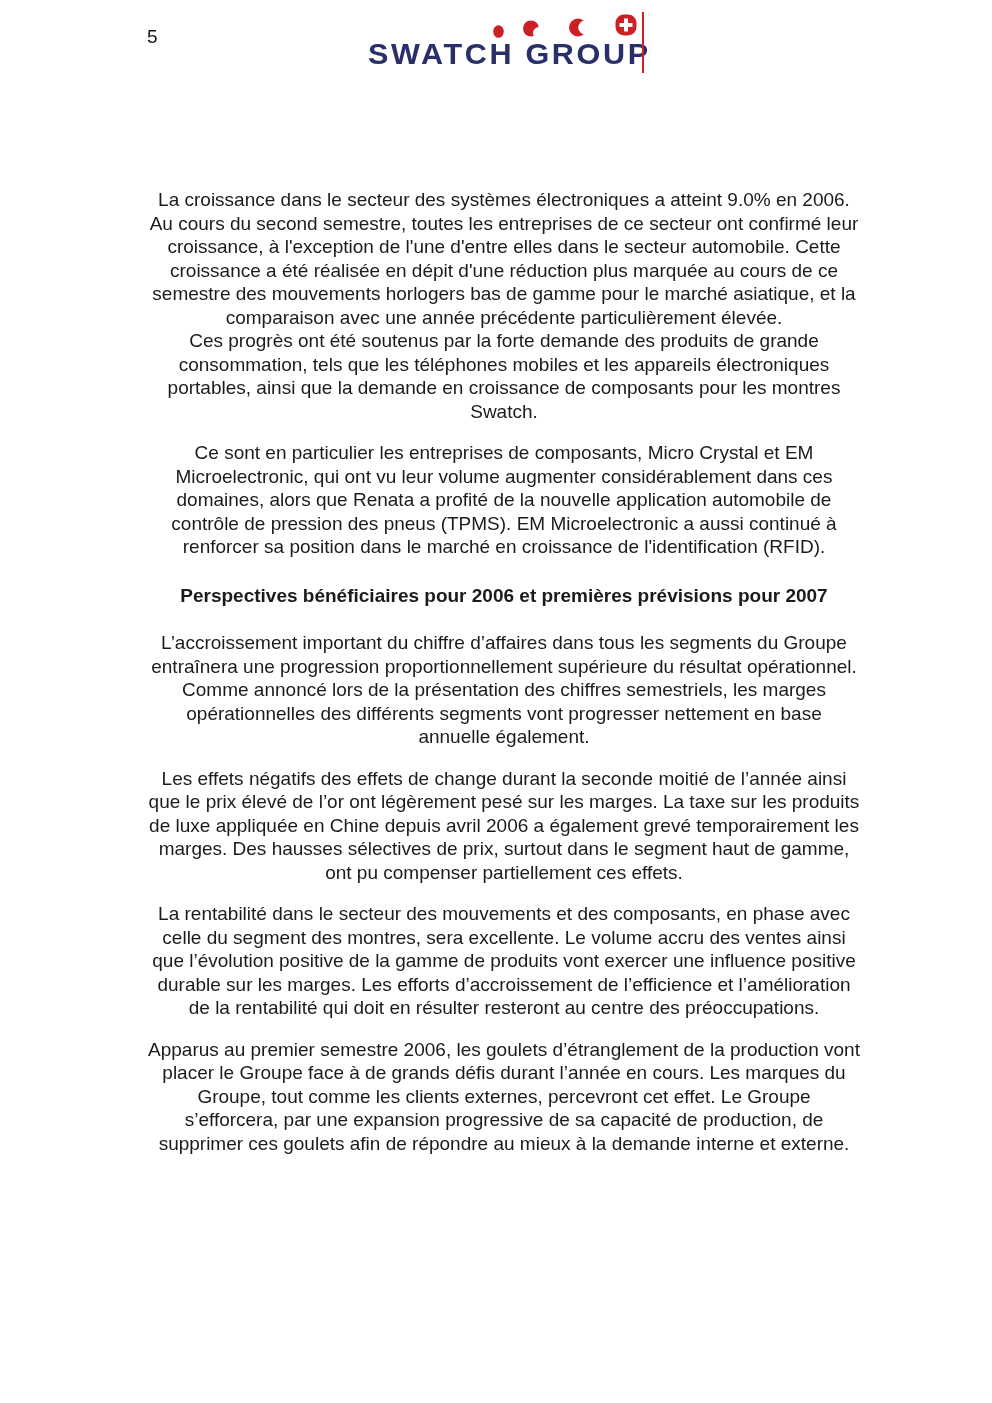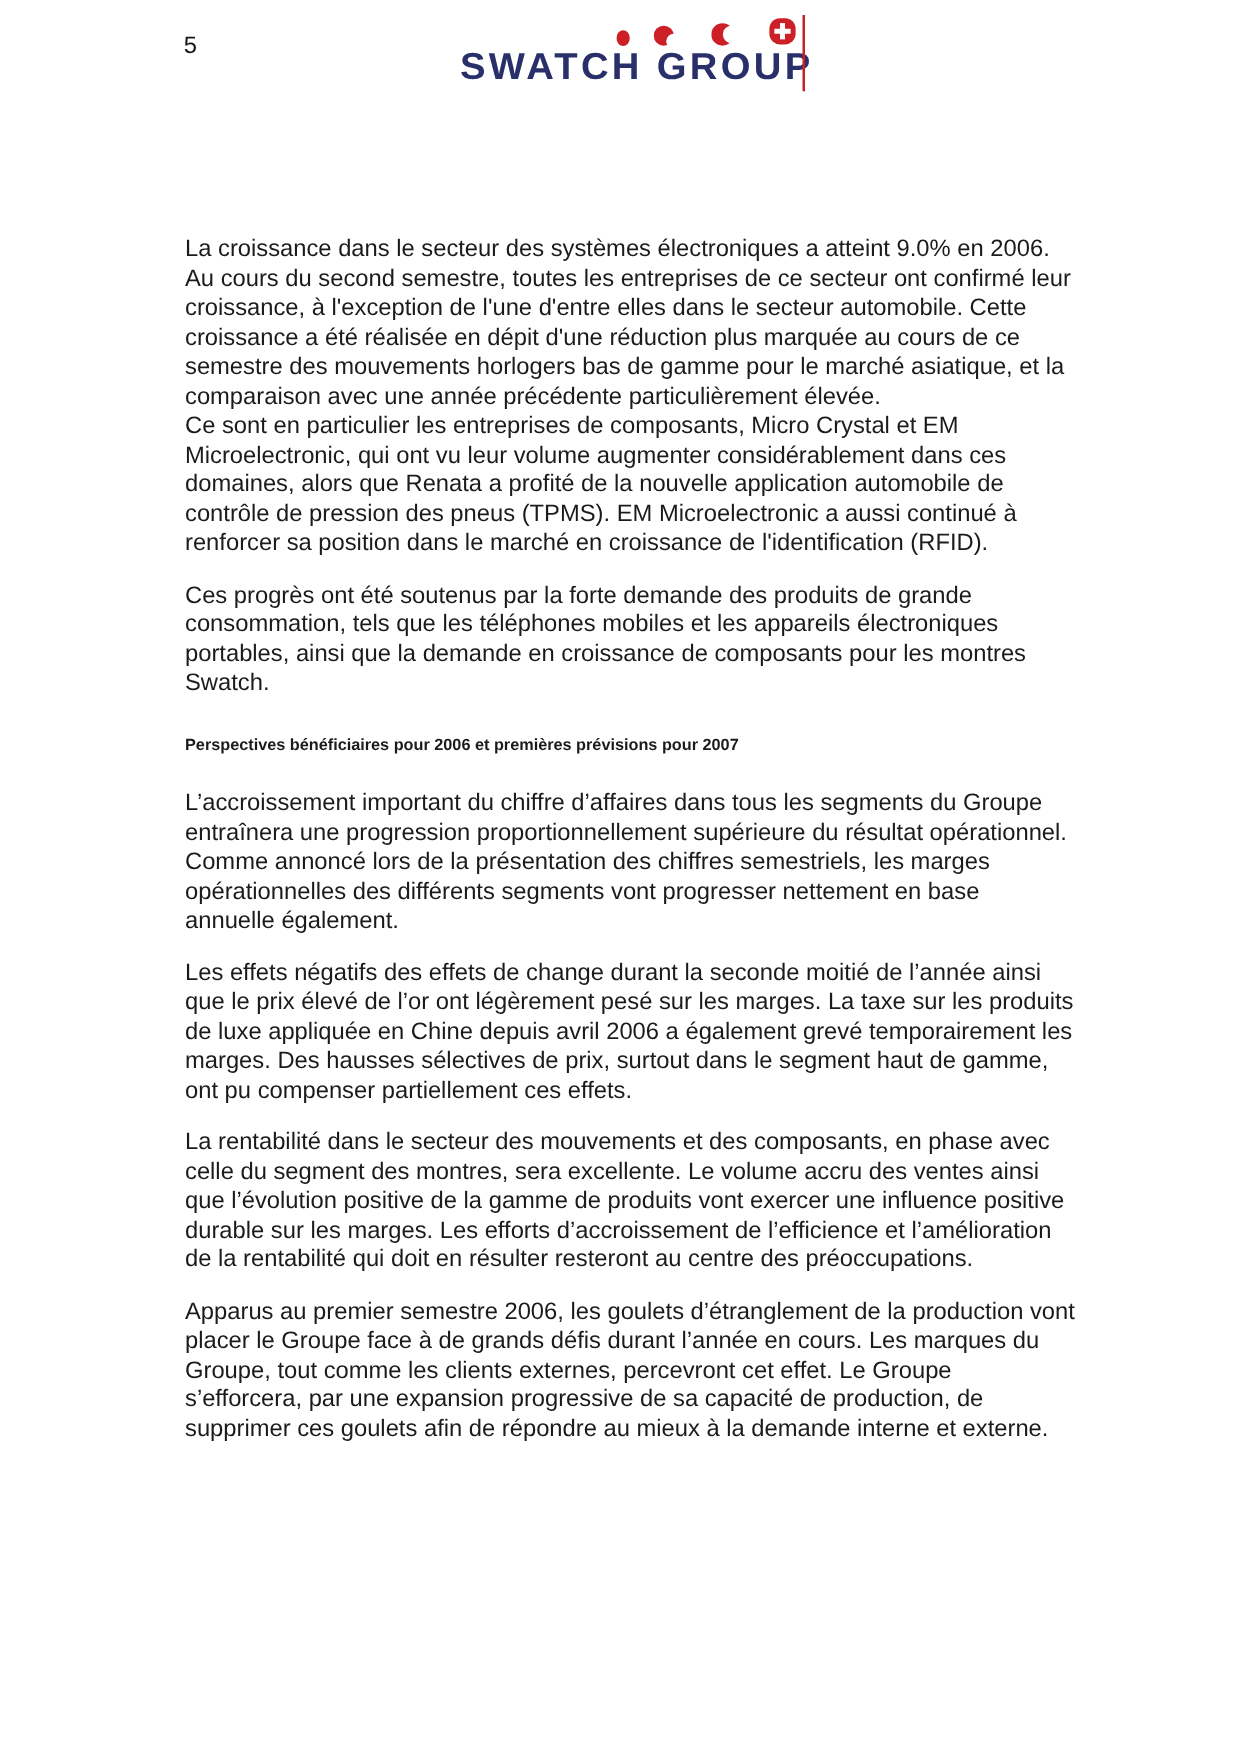--- a/index.html
+++ b/index.html
@@ -25,26 +25,26 @@
   .ic-crescent { left:201px; top:8px;  width:19px; height:19px; }
   .ic-cross    { left:247px; top:4px;  width:22px; height:22px; }
   .logo-rule {
     position:absolute; left:274px; top:2px; width:2px; height:61px;
     background:var(--red);
   }
   .ic-red  { fill:var(--red); }
   .ic-wht  { fill:#ffffff; }
   .content {
     position:absolute; left:148px; top:188px; width:712px;
-    font-size:19px; line-height:23.5px; color:var(--ink);
+    font-size:19px; line-height:23.5px; color:var(--ink);text-align:center;
   }
   .content p { margin:0 0 18px 0; }
   .content p.attached { margin-bottom:0; }
   .content h2 {
-    font-size:13px; line-height:23.5px; font-weight:bold;
+    font-size:19px; line-height:23.5px; font-weight:bold;
     margin:25px 0 24px 0; color:var(--ink);
   }
 </style>
 </head>
 <body>
 
 <div class="page">
 
   <div class="page-number">5</div>
 
@@ -72,22 +72,22 @@
         <rect class="ic-wht" x="9" y="4.5" width="4" height="13"></rect>
         <rect class="ic-wht" x="4.5" y="9" width="13" height="4"></rect>
       </svg>
     </span>
     <div class="logo-text">SWATCH GROUP</div>
     <div class="logo-rule"></div>
   </div>
 
   <main class="content">
     <p class="attached">La croissance dans le secteur des systèmes électroniques a atteint 9.0% en 2006. Au cours du second semestre, toutes les entreprises de ce secteur ont confirmé leur croissance, à l'exception de l'une d'entre elles dans le secteur automobile. Cette croissance a été réalisée en dépit d'une réduction plus marquée au cours de ce semestre des mouvements horlogers bas de gamme pour le marché asiatique, et la comparaison avec une année précédente particulièrement élevée.</p>
+    <p>Ces progrès ont été soutenus par la forte demande des produits de grande consommation, tels que les téléphones mobiles et les appareils électroniques portables, ainsi que la demande en croissance de composants pour les montres Swatch.</p>
     <p>Ce sont en particulier les entreprises de composants, Micro Crystal et EM Microelectronic, qui ont vu leur volume augmenter considérablement dans ces domaines, alors que Renata a profité de la nouvelle application automobile de contrôle de pression des pneus (TPMS). EM Microelectronic a aussi continué à renforcer sa position dans le marché en croissance de l'identification (RFID).</p>
-    <p>Ces progrès ont été soutenus par la forte demande des produits de grande consommation, tels que les téléphones mobiles et les appareils électroniques portables, ainsi que la demande en croissance de composants pour les montres Swatch.</p>
     <h2>Perspectives bénéficiaires pour 2006 et premières prévisions pour 2007</h2>
     <p>L’accroissement important du chiffre d’affaires dans tous les segments du Groupe entraînera une progression proportionnellement supérieure du résultat opérationnel. Comme annoncé lors de la présentation des chiffres semestriels, les marges opérationnelles des différents segments vont progresser nettement en base annuelle également.</p>
     <p>Les effets négatifs des effets de change durant la seconde moitié de l’année ainsi que le prix élevé de l’or ont légèrement pesé sur les marges. La taxe sur les produits de luxe appliquée en Chine depuis avril 2006 a également grevé temporairement les marges. Des hausses sélectives de prix, surtout dans le segment haut de gamme, ont pu compenser partiellement ces effets.</p>
     <p>La rentabilité dans le secteur des mouvements et des composants, en phase avec celle du segment des montres, sera excellente. Le volume accru des ventes ainsi que l’évolution positive de la gamme de produits vont exercer une influence positive durable sur les marges. Les efforts d’accroissement de l’efficience et l’amélioration de la rentabilité qui doit en résulter resteront au centre des préoccupations.</p>
     <p>Apparus au premier semestre 2006, les goulets d’étranglement de la production vont placer le Groupe face à de grands défis durant l’année en cours. Les marques du Groupe, tout comme les clients externes, percevront cet effet. Le Groupe s’efforcera, par une expansion progressive de sa capacité de production, de supprimer ces goulets afin de répondre au mieux à la demande interne et externe.</p>
   </main>
 
 </div>
 
 </body></html>

